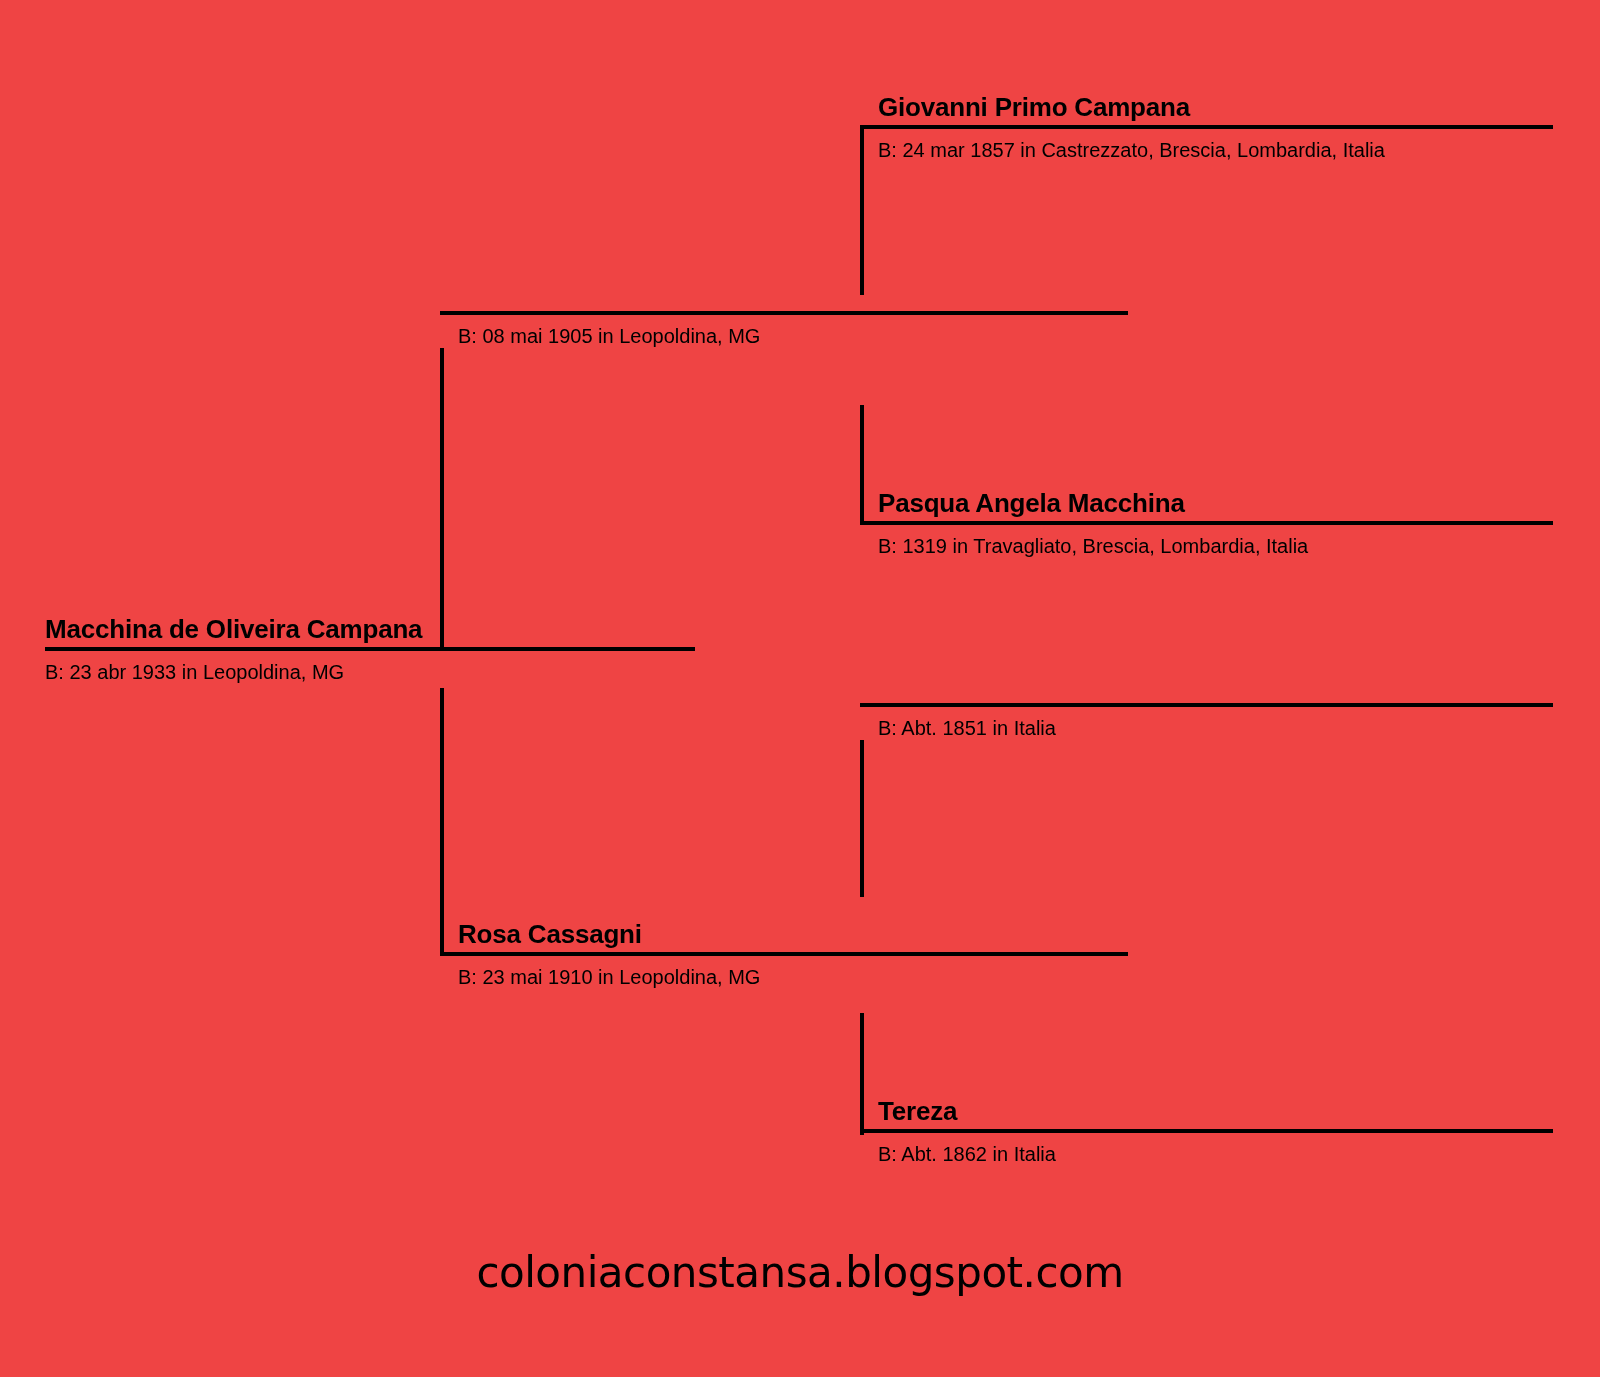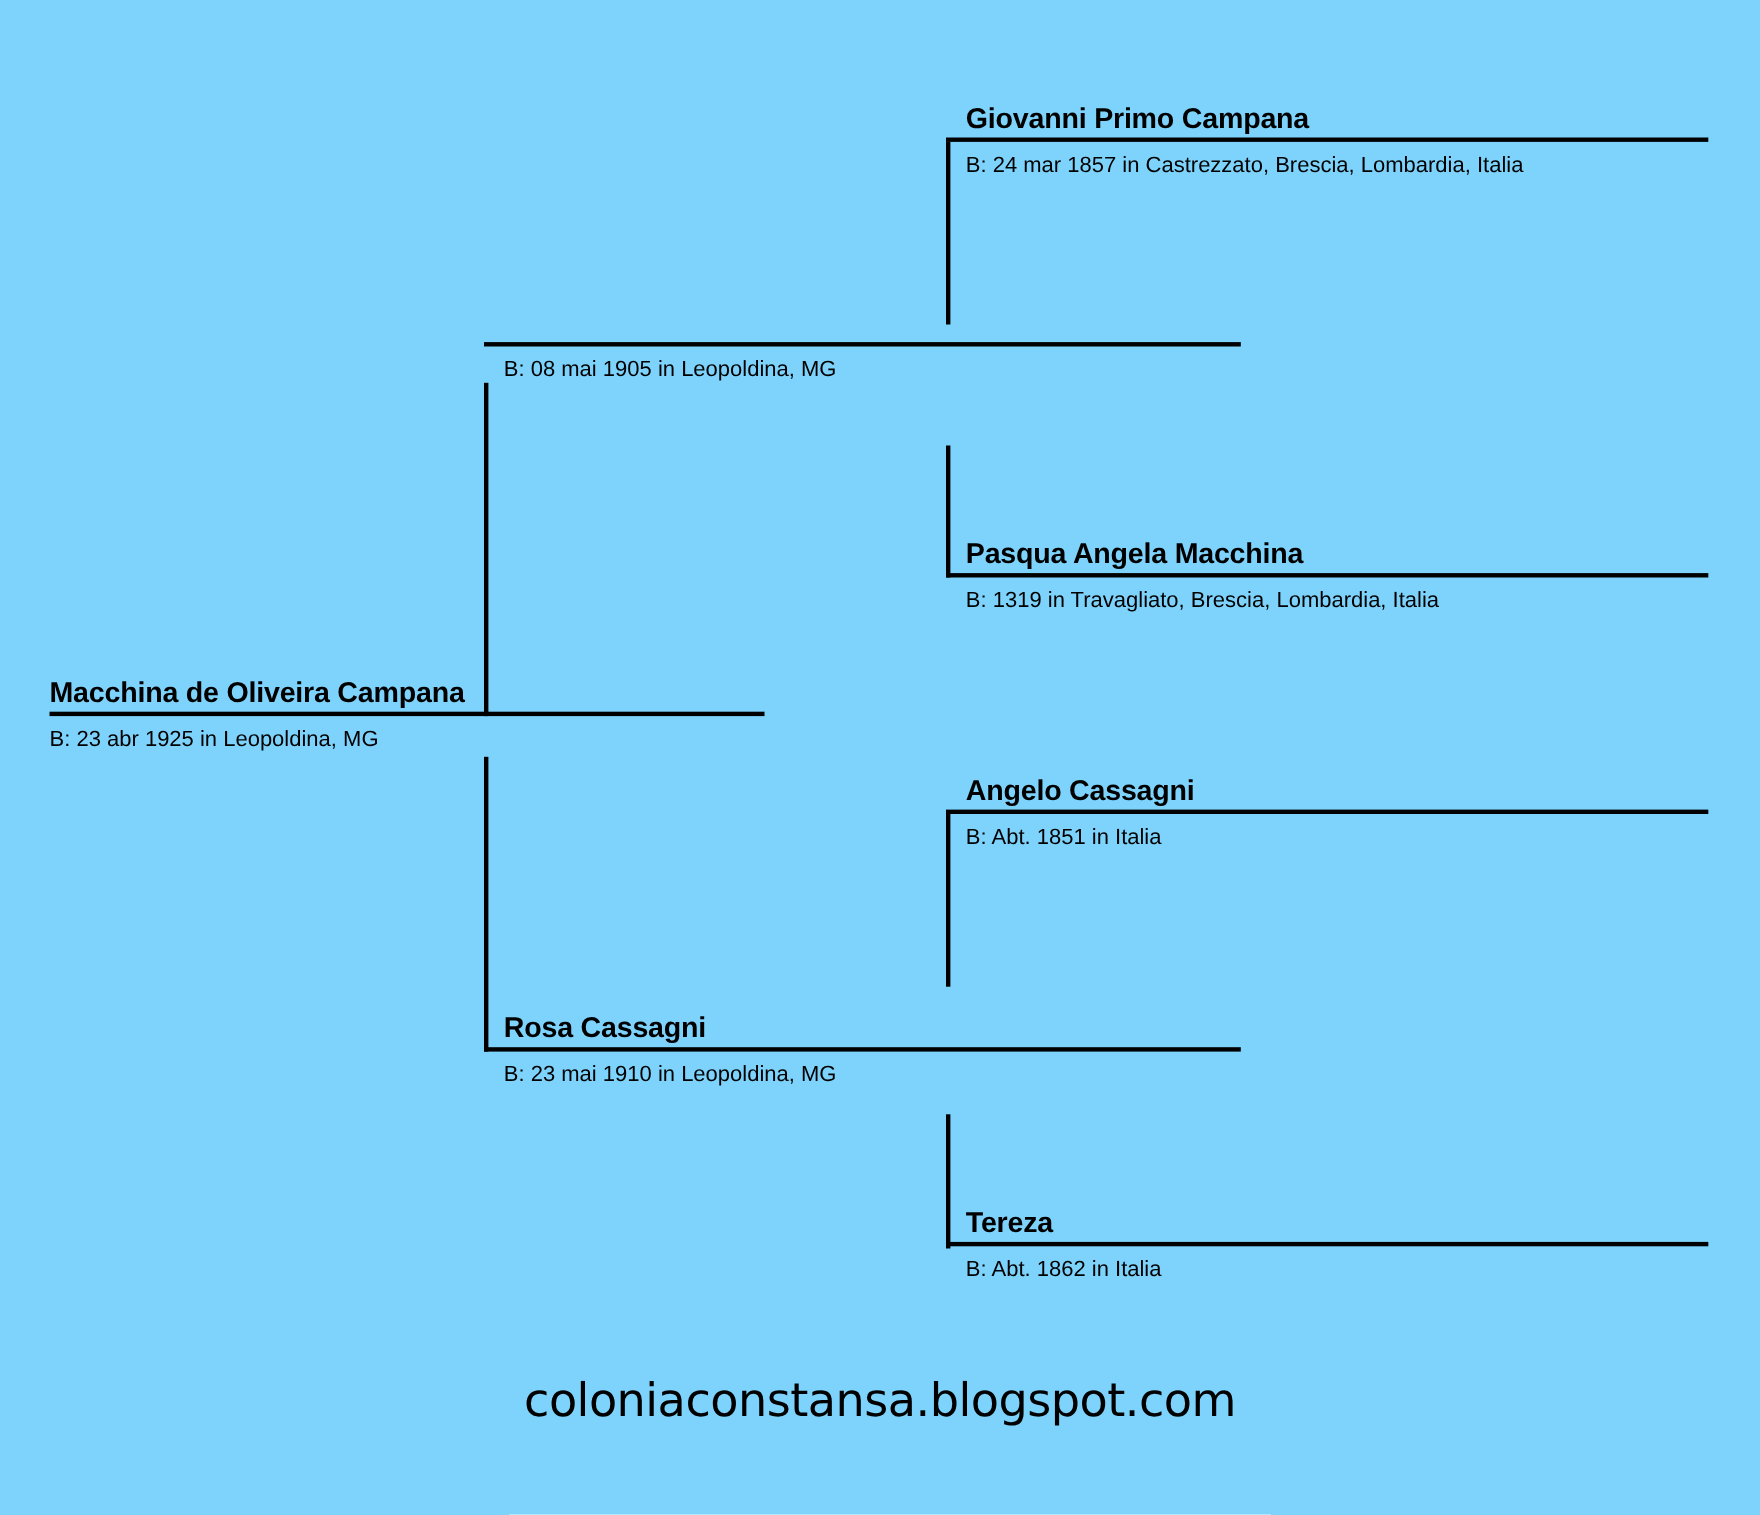--- a/index.html
+++ b/index.html
@@ -9,21 +9,21 @@
     background: #ffffff;
   }
   body {
     font-family: "Liberation Sans", sans-serif;
     color: #000000;
   }
   #chart {
     position: relative;
     width: 1600px;
     height: 1377px;
-    background: #7dd3fc;
+    background: #ef4444;
     overflow: hidden;
   }
   
   .node {
     position: absolute;
   }
   .node-name {
     font-weight: bold;
     font-size: 26px;
     line-height: 30px;
@@ -82,25 +82,24 @@
 
   <div class="node" style="left:860px; top:488px; width:693px;">
     <div class="node-name indent-name">Pasqua Angela Macchina</div>
     <div class="node-rule"></div>
     <div class="node-detail indent-name">B: 1319 in Travagliato, Brescia, Lombardia, Italia</div>
   </div>
 
   <div class="node" style="left:45px; top:614px; width:650px;">
     <div class="node-name">Macchina de Oliveira Campana</div>
     <div class="node-rule"></div>
-    <div class="node-detail">B: 23 abr 1925 in Leopoldina, MG</div>
+    <div class="node-detail">B: 23 abr 1933 in Leopoldina, MG</div>
   </div>
 
   <div class="node" style="left:860px; top:703px; width:693px;">
-    <div class="node-name indent-name">Angelo Cassagni</div>
     <div class="node-rule"></div>
     <div class="node-detail indent-name">B: Abt. 1851 in Italia</div>
   </div>
 
   <div class="node" style="left:440px; top:919px; width:688px;">
     <div class="node-name indent-name">Rosa Cassagni</div>
     <div class="node-rule"></div>
     <div class="node-detail indent-name">B: 23 mai 1910 in Leopoldina, MG</div>
   </div>
 

